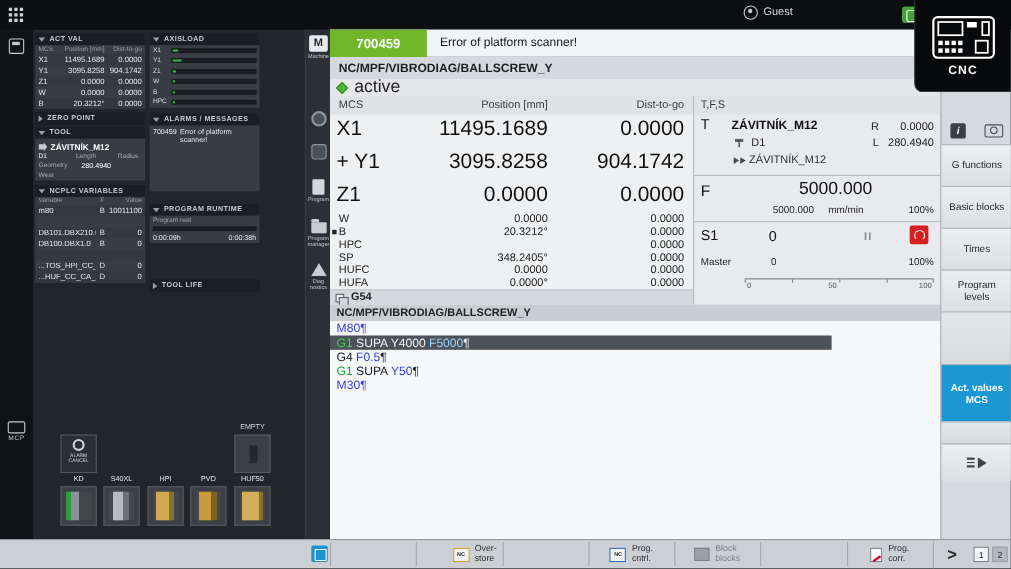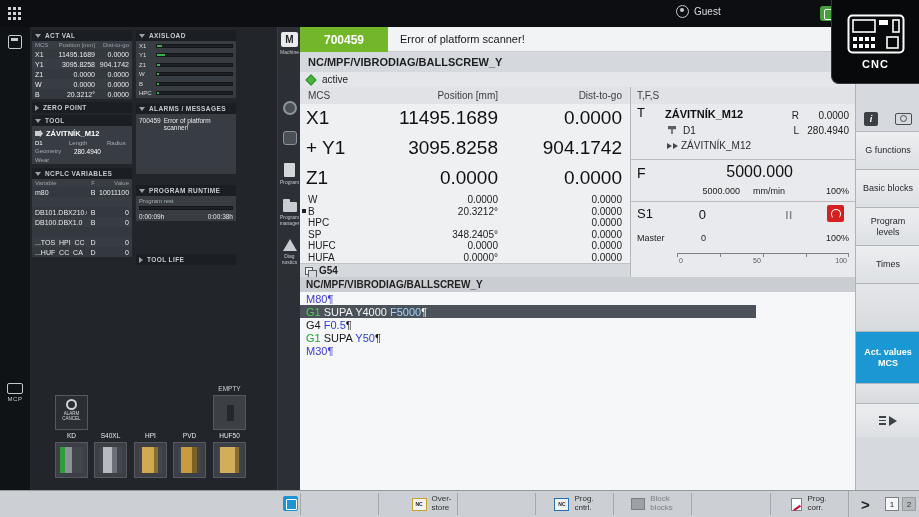--- a/index.html
+++ b/index.html
@@ -83,21 +83,21 @@
 .ico-warn{width:0;height:0;border-left:7px solid transparent;border-right:7px solid transparent;border-bottom:12px solid #c9ccd0}
 
 
 .main{position:absolute;left:300px;top:27px;width:555px;height:463px;background:#eef0f2}
 .alarmrow{position:absolute;left:0;top:0;width:555px;height:25px;background:#f2f3f5;border-bottom:1px solid #c8ccd0}
 .alarmbadge{position:absolute;left:0;top:0;width:88px;height:25px;background:#72b629;color:#fff;font-size:12px;font-weight:bold;display:flex;align-items:center;justify-content:center}
 .alarmmsg{position:absolute;left:100px;top:6px;font-size:11px;color:#16181a}
 .pathrow{position:absolute;left:0;top:25px;width:555px;height:20px;background:#d5d8dc;display:flex;align-items:center;padding-left:8px;font-size:11px;font-weight:bold;color:#1d1f22}
 .activerow{position:absolute;left:0;top:45px;width:555px;height:15px;background:#e4e6e9;display:flex;align-items:center;gap:7px;padding-left:7px}
 .diamond{width:8px;height:8px;background:#49b43c;transform:rotate(45deg);border:1px solid #2f8f27}
-.activetext{font-size:10px;color:#222}
+.activetext{font-size:16px;color:#222}
 
 .ptable{position:absolute;left:0;top:60px;width:330px;height:190px}
 .phead{position:absolute;top:0;left:0;width:330px;height:17px;background:#e0e2e5;font-size:10px;color:#3a3d40}
 .ph-axis{position:absolute;left:8px;top:3px}
 .ph-pos{position:absolute;right:132px;top:3px}
 .ph-dtg{position:absolute;right:8px;top:3px}
 .brow{position:absolute;left:0;width:330px;height:30px}
 .brow .ax{position:absolute;left:6px;top:3px;font-size:19px;color:#111;white-space:pre}
 .brow .pv{position:absolute;right:132px;top:3px;font-size:19px;color:#111}
 .brow .dv{position:absolute;right:8px;top:3px;font-size:19px;color:#111}
@@ -614,22 +614,22 @@
   </div>
 
   <div class="rightmenu">
     <div class="rmicons">
       <span class="infoicon">i</span>
       <span class="camicon"></span>
     </div>
     <div class="skeys">
       <div class="skey">G functions</div>
       <div class="skey">Basic blocks</div>
+      <div class="skey">Times</div>
       <div class="skey">Program levels</div>
-      <div class="skey">Times</div>
       <div class="skey blank h48"></div>
       <div class="skey active">Act. values MCS</div>
       <div class="skey blank h20"></div>
       <div class="skey h34">
         <span class="morearrowwrap">
             <span class="bars">
               <i></i>
               <i></i>
               <i></i>
             </span>

